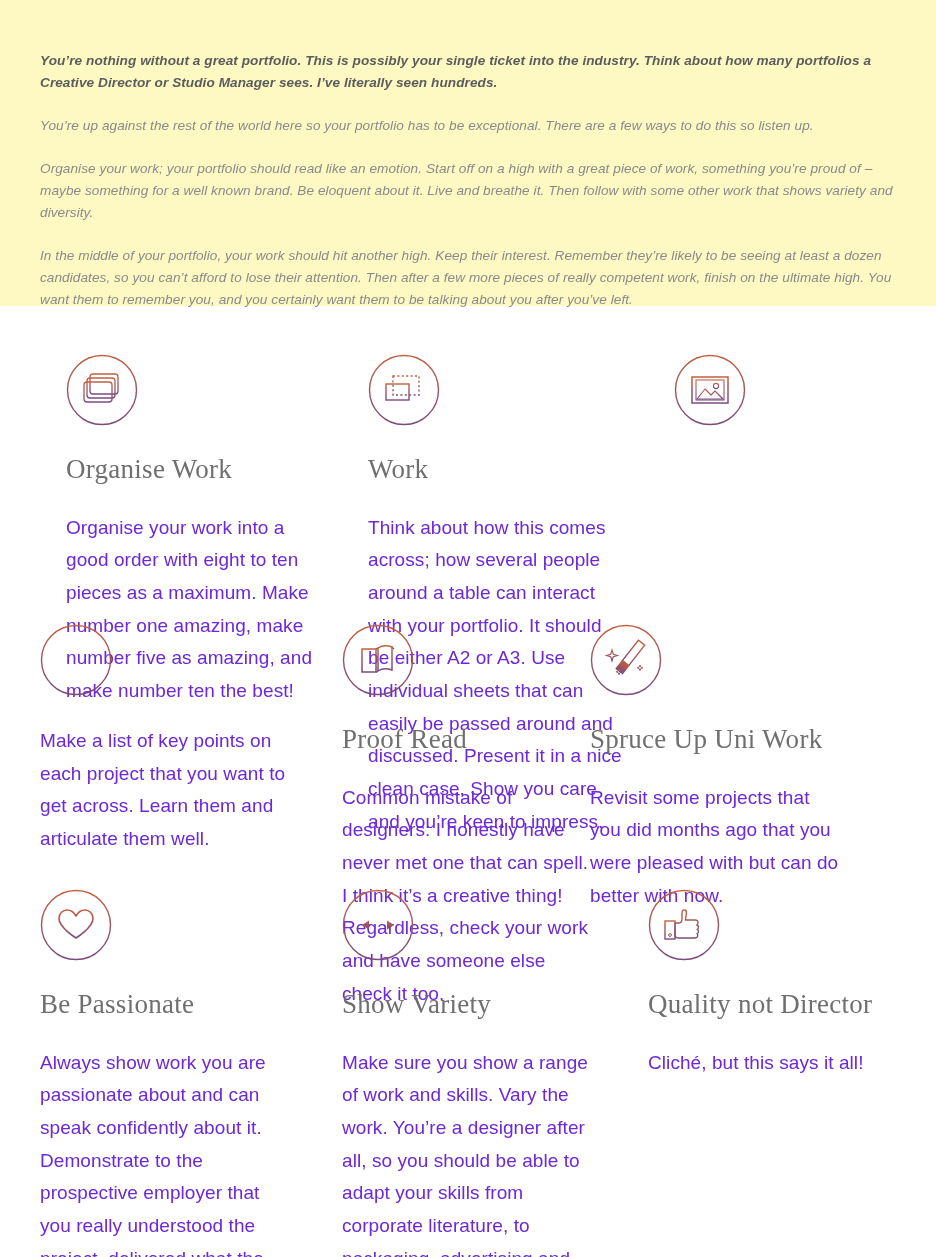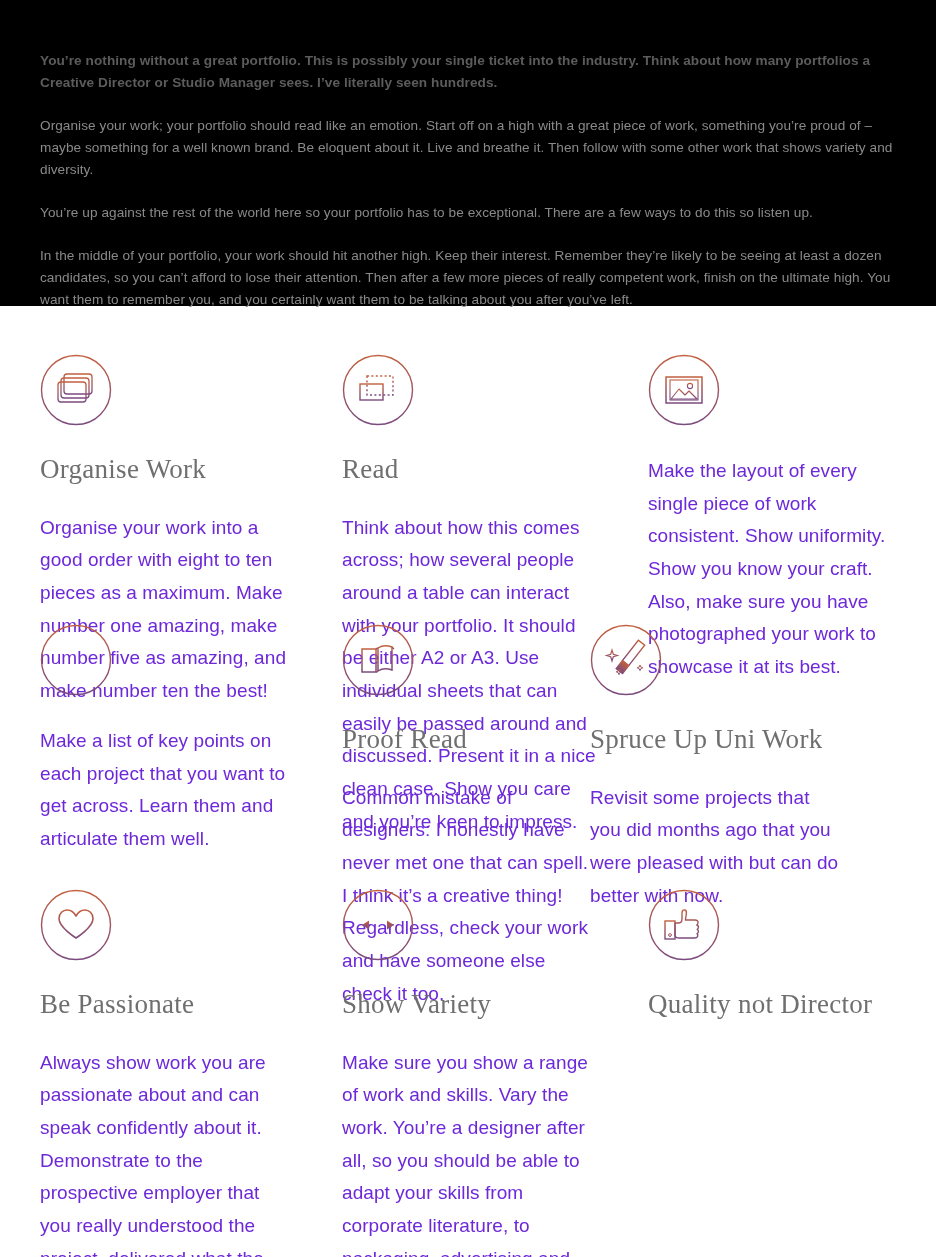--- a/index.html
+++ b/index.html
@@ -9,25 +9,26 @@
   body {
     width: 936px;
     height: 1257px;
     background: #ffffff;
     font-family: "Liberation Sans", sans-serif;
     overflow: hidden;
   }
 
   
   .intro-band {
-    background: #000000;
+    background: #fef9c3;
     width: 936px;
     height: 306px;
     box-sizing: border-box;
     padding: 50px 40px 0 40px;
+    font-style: italic;
   }
   .intro-inner {
     width: 856px;
   }
   .intro-p {
     margin: 0 0 21px 0;
     font-size: 13.6px;
     line-height: 1.62;
     color: #8a8a8a;
     letter-spacing: 0.005em;
@@ -39,21 +40,21 @@
 
   
   .grid {
     box-sizing: border-box;
     padding: 48px 40px 0 40px;
   }
   .row {
     display: flex;
     width: 856px;
   }
-  .row-1 { height: 270px; }
+  .row-1 { height: 270px; margin-left: 26px; }
   .row-2 { height: 265px; }
   .row-3 { height: 200px; justify-content: flex-end; }
 
   .cell {
     width: 302px;
     margin-right: 0;
     box-sizing: border-box;
   }
   .cell.c1 { width: 302px; }
   .cell.c2 { width: 306px; }
@@ -86,22 +87,22 @@
   .cell.c1 .card-body { max-width: 250px; }
   .cell.c2 .card-body { max-width: 255px; }
   .cell.c3 .card-body { max-width: 252px; }
 </style>
 </head>
 <body>
 
 <section class="intro-band">
   <div class="intro-inner">
     <p class="intro-p lead">You’re nothing without a great portfolio. This is possibly your single ticket into the industry. Think about how many portfolios a Creative Director or Studio Manager sees. I’ve literally seen hundreds.</p>
+    <p class="intro-p">You’re up against the rest of the world here so your portfolio has to be exceptional. There are a few ways to do this so listen up.</p>
     <p class="intro-p">Organise your work; your portfolio should read like an emotion. Start off on a high with a great piece of work, something you’re proud of – maybe something for a well known brand. Be eloquent about it. Live and breathe it. Then follow with some other work that shows variety and diversity.</p>
-    <p class="intro-p">You’re up against the rest of the world here so your portfolio has to be exceptional. There are a few ways to do this so listen up.</p>
     <p class="intro-p">In the middle of your portfolio, your work should hit another high. Keep their interest. Remember they’re likely to be seeing at least a dozen candidates, so you can’t afford to lose their attention. Then after a few more pieces of really competent work, finish on the ultimate high. You want them to remember you, and you certainly want them to be talking about you after you’ve left.</p>
   </div>
 </section>
 
 <section class="grid">
 
   <div class="row row-1">
 
     <div class="cell c1">
       <svg class="icon-circle" viewBox="0 0 72 72">
@@ -125,39 +126,38 @@
         <defs>
           <linearGradient id="g2" x1="0" y1="0" x2="0" y2="1">
             <stop offset="0" stop-color="#c2603f"></stop>
               <stop offset="1" stop-color="#7b4a7e"></stop>
           </linearGradient>
         </defs>
         <circle cx="36" cy="36" r="34.5" fill="none" stroke="url(#g2)" stroke-width="1.4"></circle>
         <rect x="25" y="22" width="26" height="19" fill="none" stroke="url(#g2)" stroke-width="1.4" stroke-dasharray="2 2.4"></rect>
         <rect x="18" y="30" width="23" height="16" fill="none" stroke="url(#g2)" stroke-width="1.4"></rect>
       </svg>
-      <h3 class="card-title">Read</h3>
+      <h3 class="card-title">Work</h3>
       <p class="card-body">Think about how this comes across; how several people around a table can interact with your portfolio. It should be either A2 or A3. Use individual sheets that can easily be passed around and discussed. Present it in a nice clean case. Show you care and you’re keen to impress.</p>
     </div>
 
     <div class="cell c3">
       <svg class="icon-circle" viewBox="0 0 72 72">
         <defs>
           <linearGradient id="g3" x1="0" y1="0" x2="0" y2="1">
             <stop offset="0" stop-color="#c2603f"></stop>
               <stop offset="1" stop-color="#7b4a7e"></stop>
           </linearGradient>
         </defs>
         <circle cx="36" cy="36" r="34.5" fill="none" stroke="url(#g3)" stroke-width="1.4"></circle>
         <rect x="18" y="23" width="36" height="26" fill="none" stroke="url(#g3)" stroke-width="1.5"></rect>
         <rect x="22" y="26" width="28" height="20" fill="none" stroke="url(#g3)" stroke-width="1.1"></rect>
         <circle cx="42" cy="32" r="2.6" fill="none" stroke="url(#g3)" stroke-width="1.1"></circle>
         <path d="M23 45 L31 35 L37 41 L41 37 L49 45 Z" fill="none" stroke="url(#g3)" stroke-width="1.1" stroke-linejoin="round"></path>
       </svg>
-      <p class="card-body">Make the layout of every single piece of work consistent. Show uniformity. Show you know your craft. Also, make sure you have photographed your work to showcase it at its best.</p>
     </div>
 
   </div>
 
   <div class="row row-2">
 
     <div class="cell c1">
       <svg class="icon-circle" viewBox="0 0 72 72">
         <defs>
           <linearGradient id="g4" x1="0" y1="0" x2="0" y2="1">
@@ -262,17 +262,18 @@
             <stop offset="0" stop-color="#c2603f"></stop>
               <stop offset="1" stop-color="#7b4a7e"></stop>
           </linearGradient>
         </defs>
         <circle cx="36" cy="36" r="34.5" fill="none" stroke="url(#g9)" stroke-width="1.4"></circle>
         <rect x="17" y="32" width="10" height="18" fill="none" stroke="url(#g9)" stroke-width="1.4"></rect>
         <circle cx="22" cy="46" r="1.4" fill="none" stroke="url(#g9)" stroke-width="1"></circle>
         <path d="M27 34 L31 34 C33 34 34 32 34 29.5 L34 24 C34 21.5 35.5 20.5 37 21 C38.3 21.4 38.6 23 38.3 25 L37.4 31 L47 31 C49 31 50.3 32.3 50 34 C49.8 35.2 48.8 36 48.8 36 C50 36.4 50.6 37.4 50.4 38.6 C50.2 39.8 49.2 40.4 49.2 40.4 C50.2 41 50.6 42 50.3 43.1 C50 44.2 49 44.7 49 44.7 C49.8 45.4 50 46.4 49.6 47.4 C49.1 48.6 48 49 46.6 49 L31 49 C29 49 27 48 27 46 Z" fill="none" stroke="url(#g9)" stroke-width="1.4" stroke-linejoin="round"></path>
       </svg>
       <h3 class="card-title">Quality not Director</h3>
+      <p class="card-body">Cliché, but this says it all!</p>
     </div>
 
   </div>
 
 </section>
 
 </body></html>

